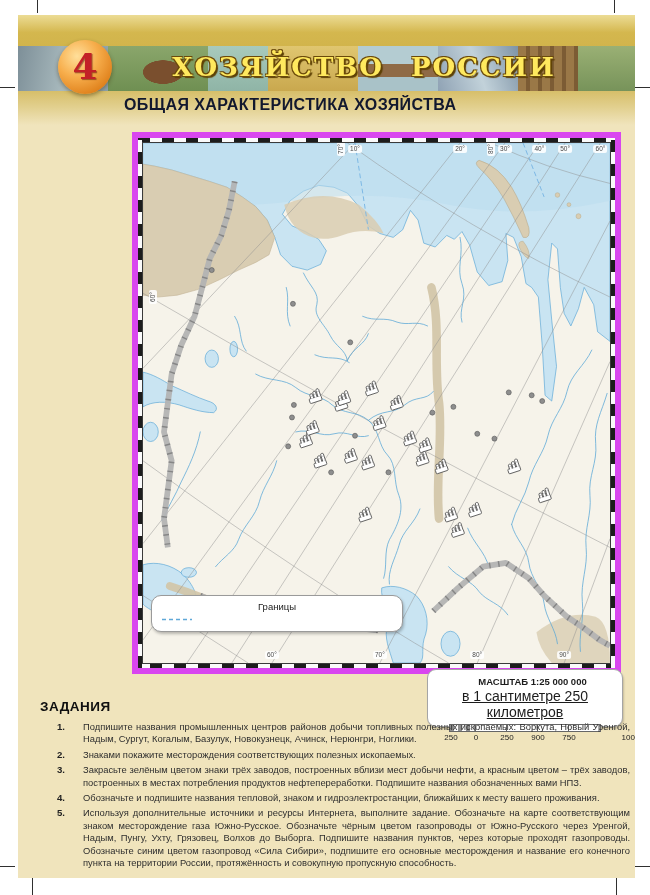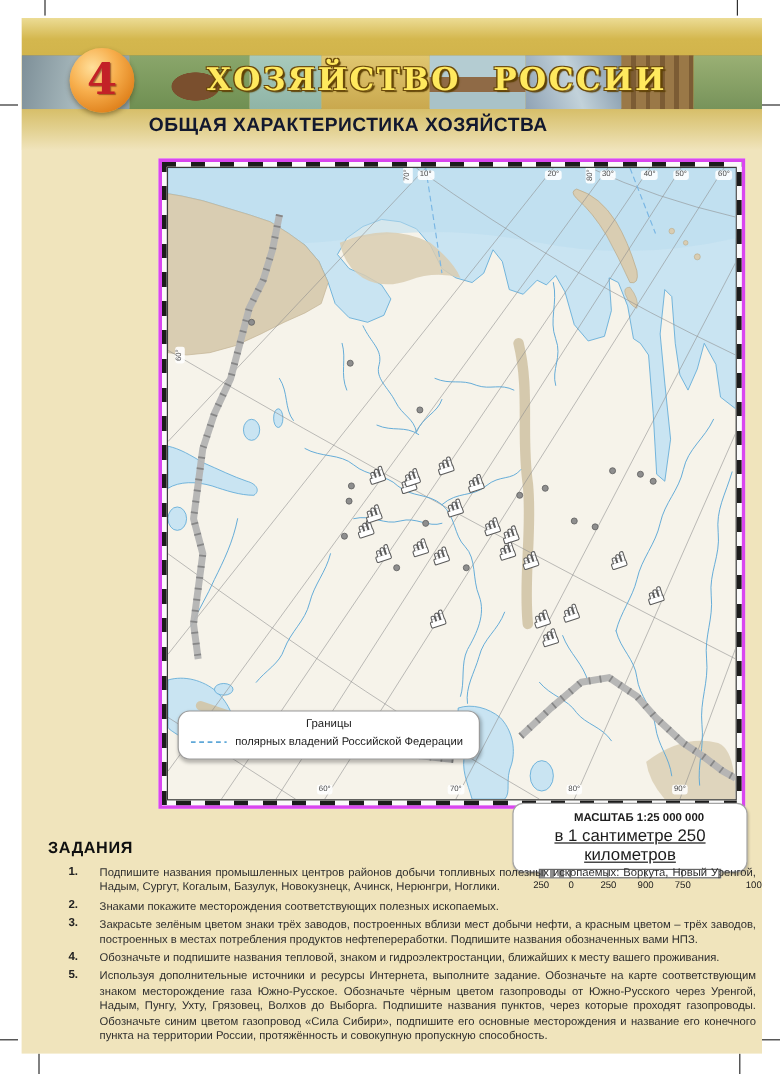--- a/index.html
+++ b/index.html
@@ -25,21 +25,21 @@
     background:radial-gradient(circle at 35% 30%, #ffdf9a, #f7ae4c 40%, #e1841f 75%, #c06a12 95%);
     box-shadow:0 2px 4px rgba(60,40,0,.45);text-align:center;}
   .page-ball span{font-family:"DejaVu Serif", serif;font-weight:bold;font-size:36px;line-height:52px;
     color:#c32127;text-shadow:1px 1px 1px rgba(90,20,5,.55);}
   .chapter-title{position:absolute;left:0;top:37px;width:100%;text-align:center;padding-left:75px;box-sizing:border-box;
     font-family:"DejaVu Serif", serif;font-weight:bold;font-size:26px;letter-spacing:2px;word-spacing:16px;
     color:#ffe95e;text-shadow:-1px -1px 0 #6b4a0a,1px -1px 0 #6b4a0a,-1px 1px 0 #6b4a0a,2px 2px 1px #5d4004;}
   .section-title{position:absolute;left:106px;top:81px;font-size:16px;font-weight:bold;color:#12182e;letter-spacing:.4px;}
   
   .map-frame{position:absolute;left:114px;top:117px;width:489px;height:542px;box-sizing:border-box;
-    border:3px solid #d946ef;padding:4px;background:#fff;}
+    border:6px solid #d946ef;padding:4px;background:#fff;}
   .tickstrip{position:absolute;}
   .tick-t{top:0;left:0;right:0;height:4px;background:repeating-linear-gradient(90deg,#1c1c1c 0 12px,#fafafa 12px 24px);}
   .tick-b{bottom:0;left:0;right:0;height:4px;background:repeating-linear-gradient(90deg,#fafafa 0 12px,#1c1c1c 12px 24px);}
   .tick-l{left:0;top:0;bottom:0;width:4px;background:repeating-linear-gradient(0deg,#1c1c1c 0 12px,#fafafa 12px 24px);}
   .tick-r{right:0;top:0;bottom:0;width:4px;background:repeating-linear-gradient(0deg,#fafafa 0 12px,#1c1c1c 12px 24px);}
   .map{position:relative;width:100%;height:100%;border:1px solid #3a3a3a;box-sizing:border-box;background:#f6f3ea;overflow:hidden;}
   .map svg{display:block;width:100%;height:100%;}
   .chip{position:absolute;transform:translate(-50%,0);background:rgba(255,255,255,.88);border-radius:2px;
     padding:0 2px;font-size:6.5px;color:#4a4a4a;line-height:8px;white-space:nowrap;}
   .chip.rot{transform:translate(-50%,0) rotate(-90deg);}
@@ -244,21 +244,20 @@
           <span class="chip" style="left: 90.184%; top: calc(100% - 12px);">90°</span>
           <span class="chip rot" style="left: 2.04499%; top: 28.8889%;">60°</span>
         </div>
 
       <div class="legend">
         <div class="legend-title">Границы</div>
         <div class="legend-row">
           <svg class="legend-sym" viewBox="0 0 30 9">
             <line x1="0" y1="4.5" x2="30" y2="4.5" stroke="#5fa8d8" stroke-width="1.5" stroke-dasharray="4 3"></line>
           </svg>
-          <span>полярных владений Российской Федерации</span>
         </div>
       </div>
     </div>
   </div>
 
   <div class="scalebox">
     <div class="scale-title">МАСШТАБ 1:25 000 000</div>
     <div class="scale-sub">в 1 сантиметре 250 километров</div>
     <div class="scalebar">
       <div class="sb0"></div>

